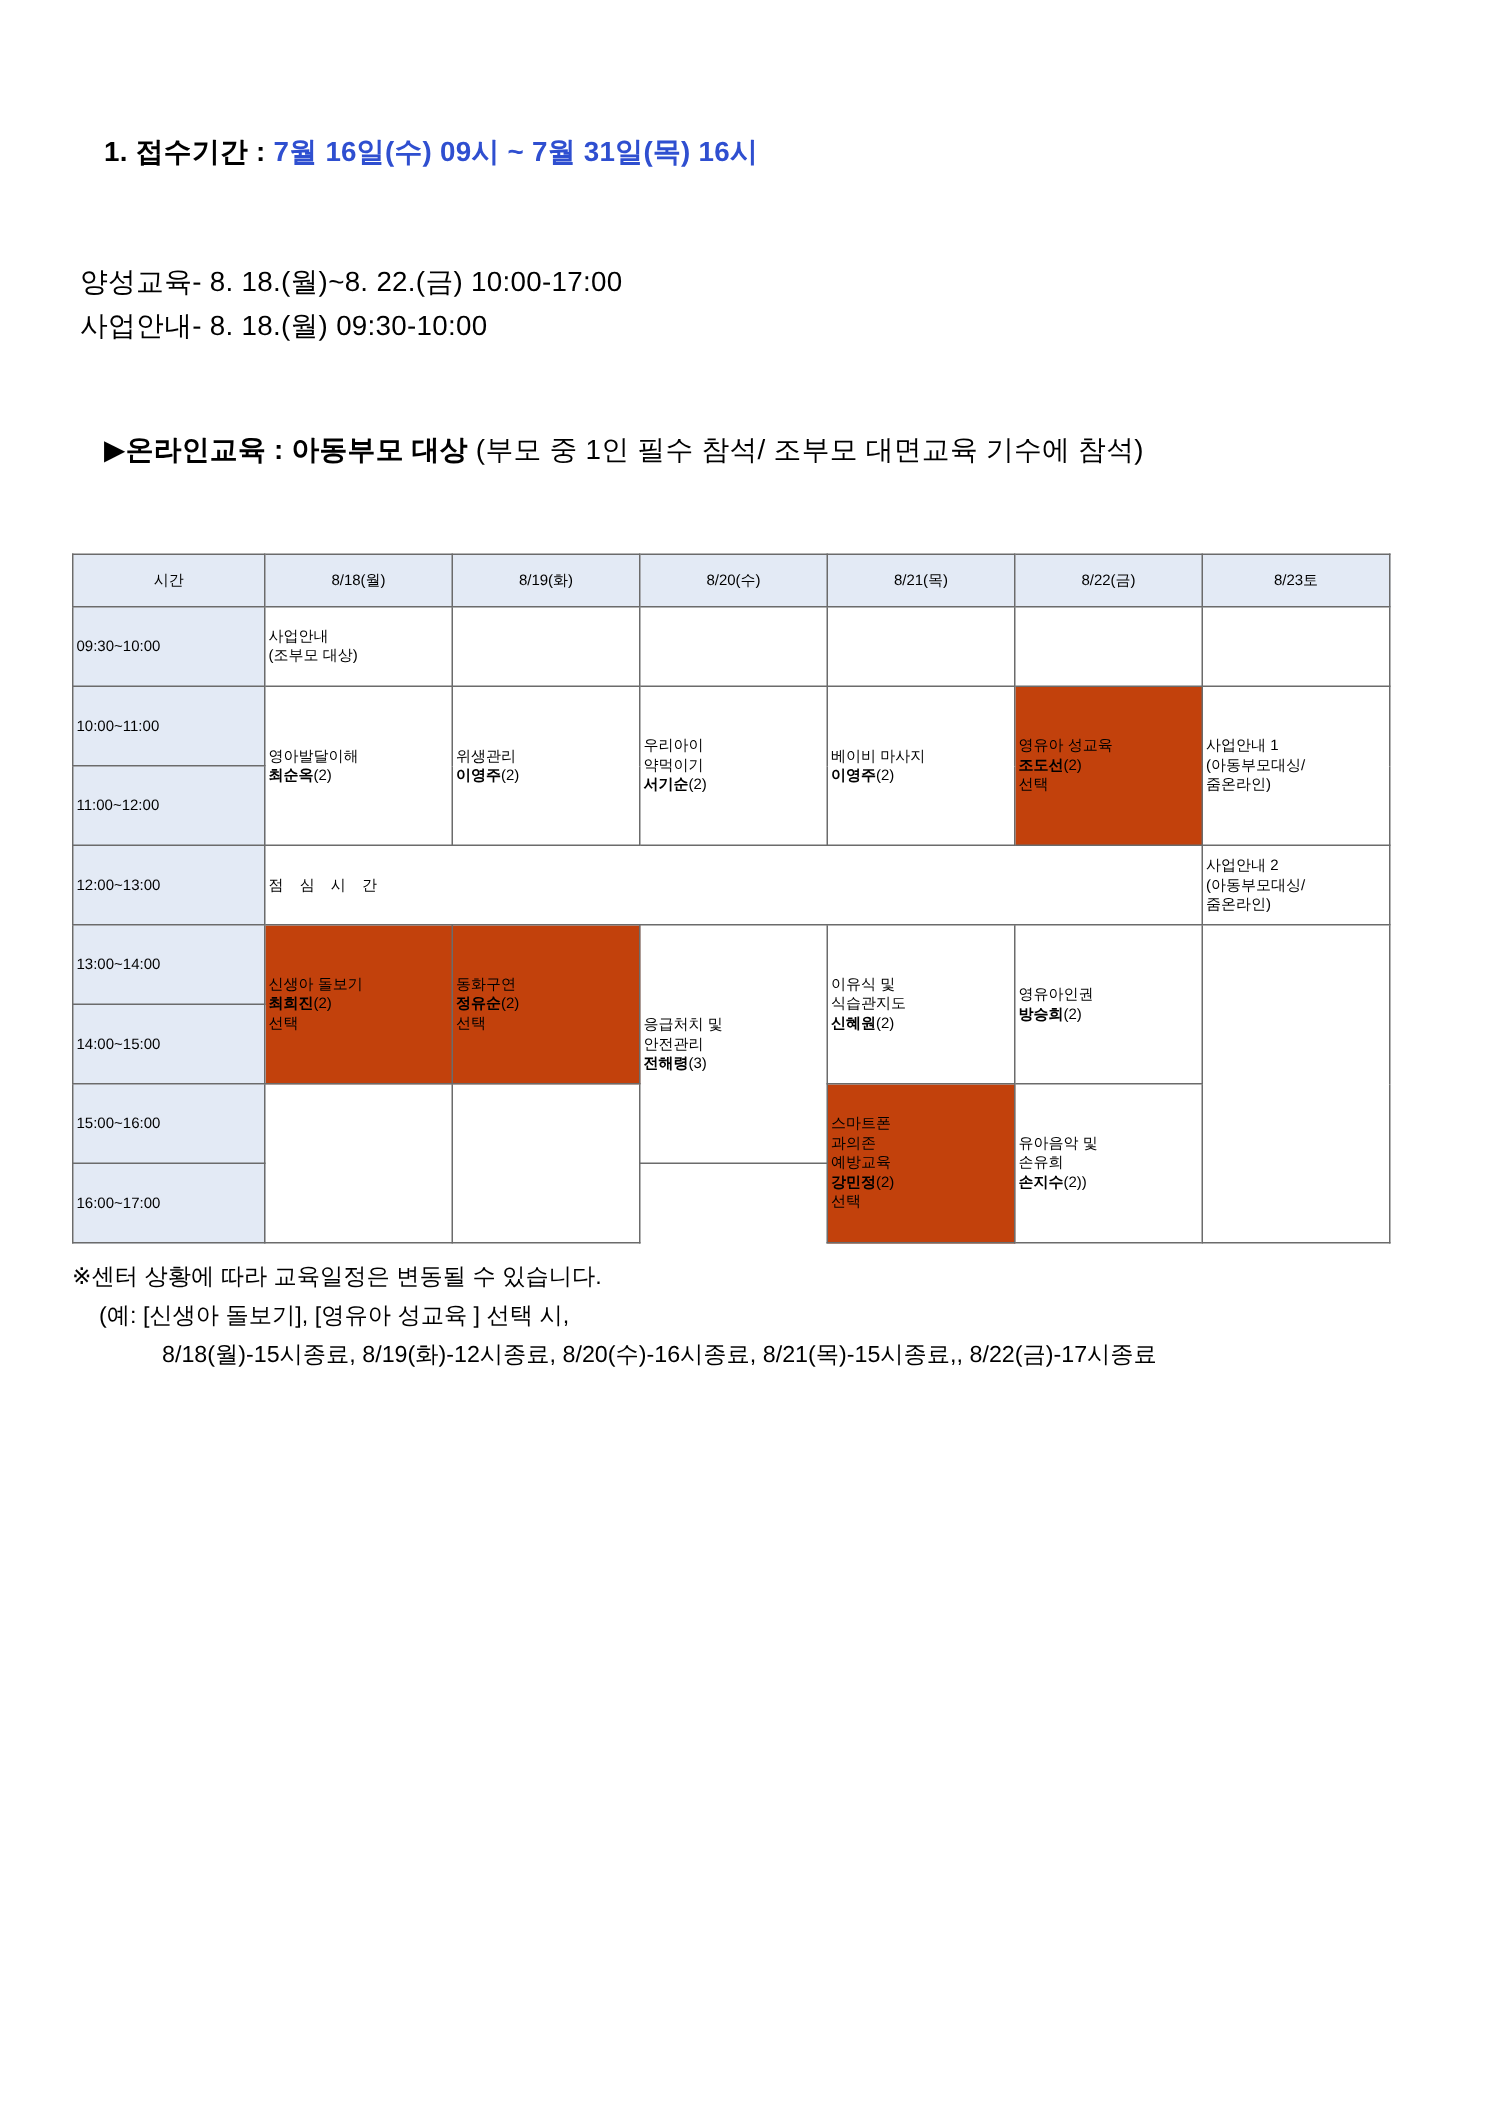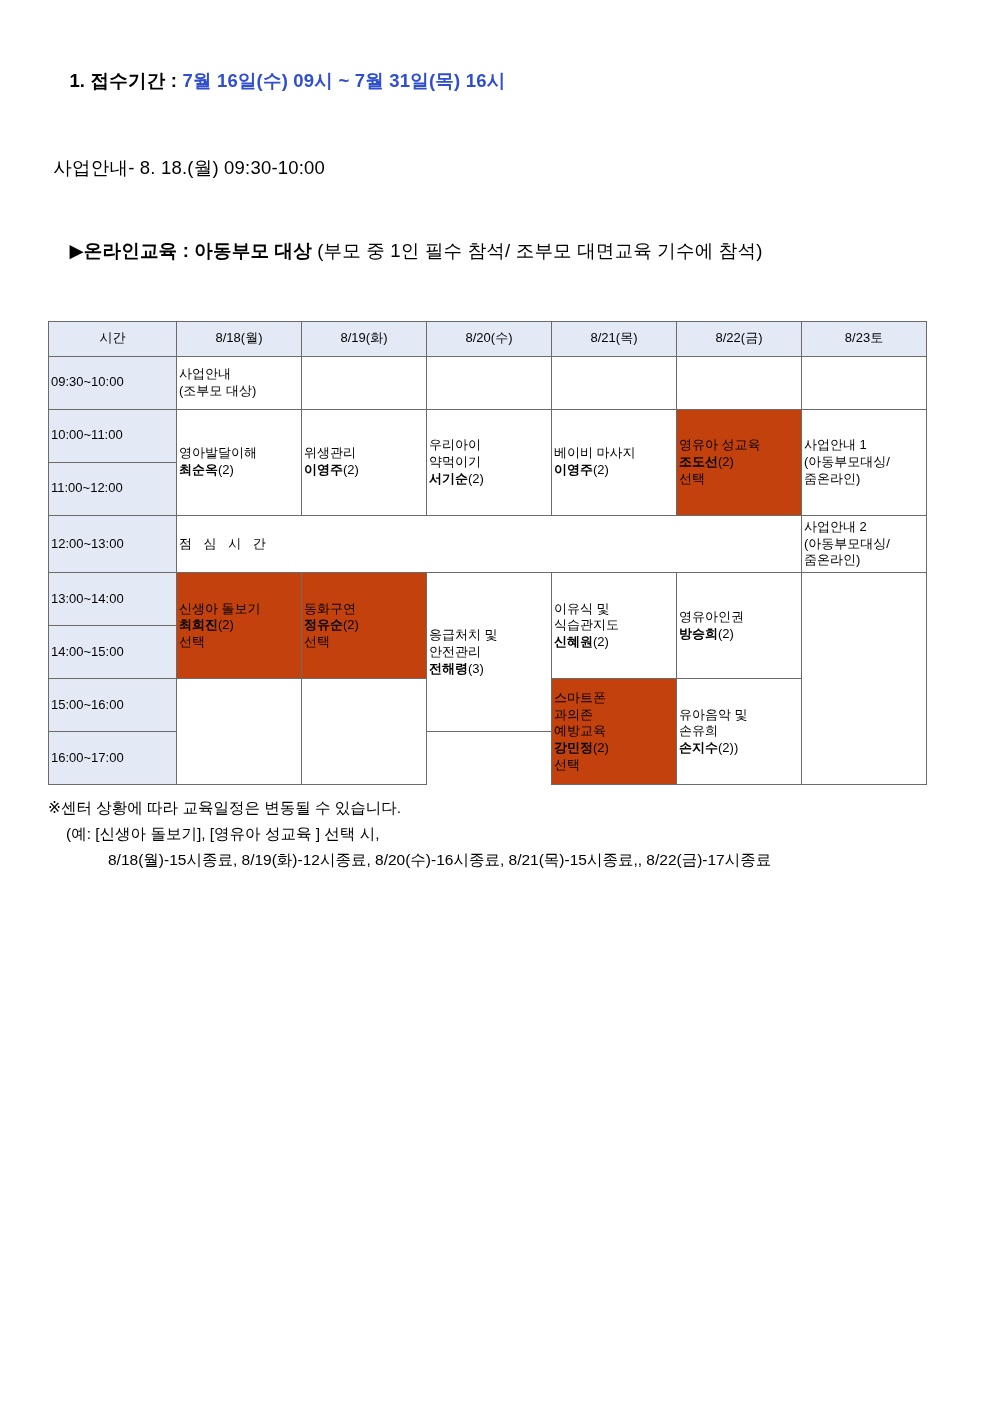--- a/index.html
+++ b/index.html
@@ -9,21 +9,21 @@
   }
   body {
     width: 992px;
     height: 1403px;
     font-family: "Liberation Sans", "DejaVu Sans", sans-serif;
     color: #000000;
     position: relative;
     overflow: hidden;
   }
   .page {
-    padding: 38px 56px 0 48px;
+    padding: 58px 56px 0 48px;
     box-sizing: border-box;
   }
   .line {
     font-size: 18.5px;
     line-height: 1.55;
     letter-spacing: 0.2px;
     white-space: pre-wrap;
   }
   .bold { font-weight: bold; }
   .blue-b { color: #2f4fd0; font-weight: bold; }
@@ -34,21 +34,21 @@
   .sect2 { margin-top: 2px; }
 
   table.schedule {
     border-collapse: collapse;
     margin-top: 26px;
     width: 878px;
     table-layout: fixed;
   }
   table.schedule td, table.schedule th {
     border: 1px solid #6b6b6b;
-    font-size: 13px;
+    font-size: 10px;
     vertical-align: middle;
     padding: 3px 2px;
     line-height: 1.3;
     font-weight: normal;
   }
   th.hdr {
     background: #e3eaf5;
     font-weight: bold;
     height: 28px;
     font-size: 14.5px;
@@ -82,20 +82,21 @@
 
 <div class="page">
 
   <div class="line">
     <span class="bold">1. 접수기간 : </span><span class="blue-b">7월 16일(수) 09시 ~ 7월 31일(목) 16시</span>
   </div>
 
   <div class="gap-lg"></div>
 
 
+  <div class="line"> 양성교육- 8. 18.(월)~8. 22.(금) 10:00-17:00</div>
   <div class="line"> 사업안내- 8. 18.(월) 09:30-10:00</div>
 
   <div class="gap-md"></div>
 
   <div class="line">
     <span class="bold">▶온라인교육 : 아동부모 대상 </span><span>(부모 중 1인 필수 참석/ 조부모 대면교육 기수에 참석)</span>
   </div>
 
   <table class="schedule">
     <colgroup>

